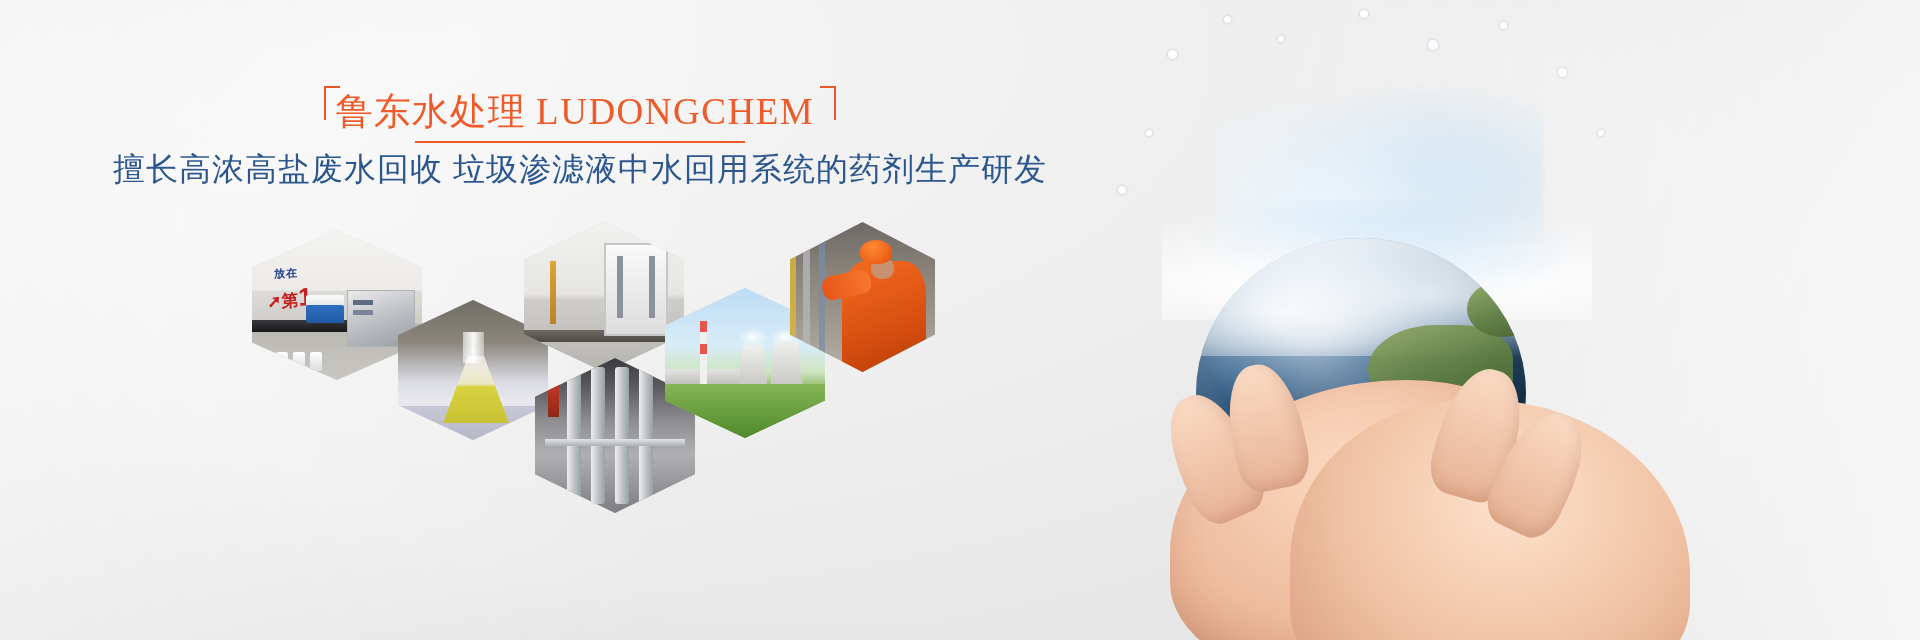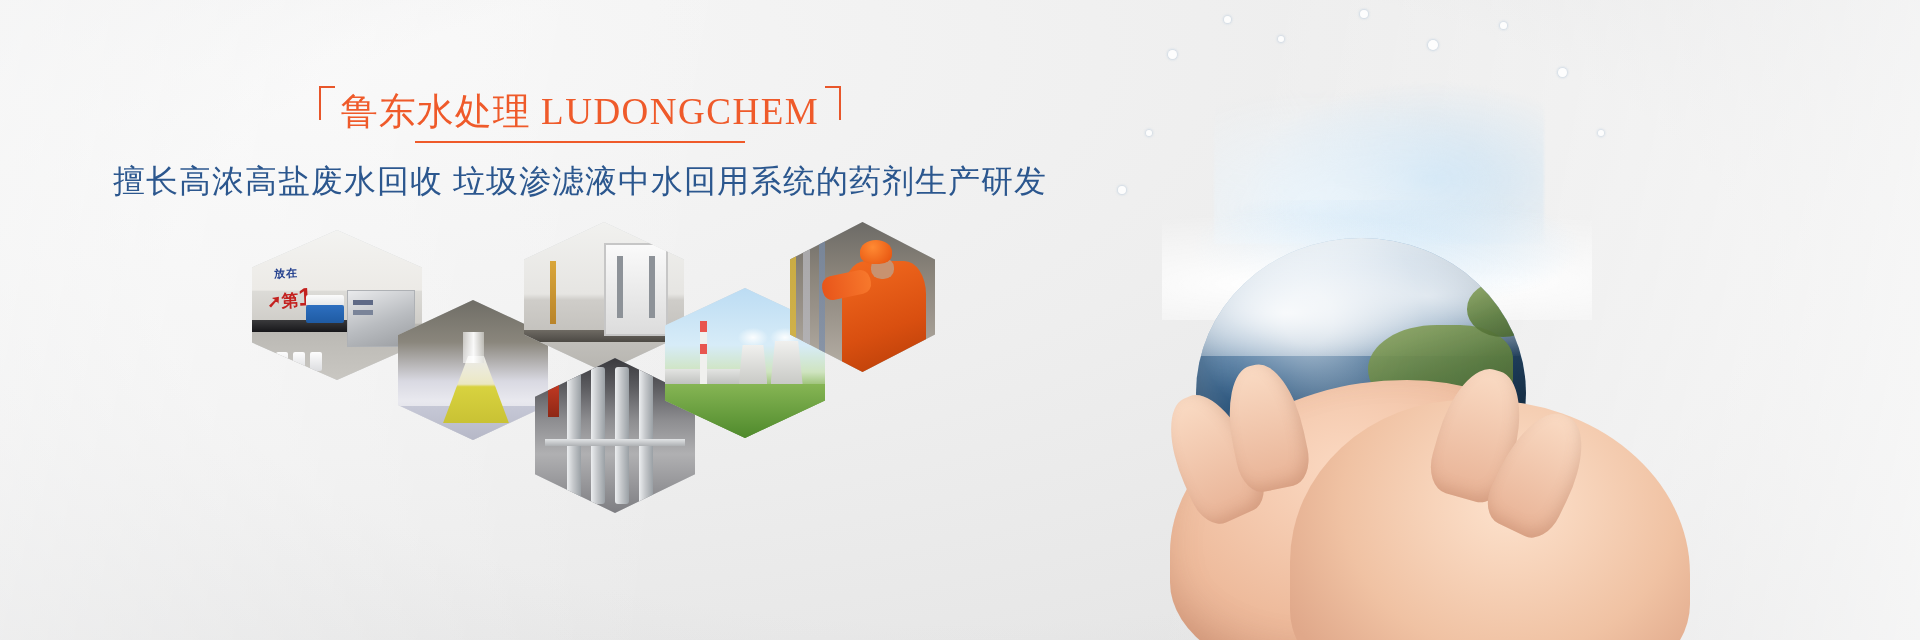--- a/index.html
+++ b/index.html
@@ -29,39 +29,39 @@
     pointer-events:none;
   }
 
   
   .headline{
     position:absolute; left:0; top:86px; width:1160px;
     text-align:center; z-index:6;
   }
   .title-wrap{
     display:inline-block; position:relative;
-    padding:6px 22px 5px 22px;
+    padding:6px 22px 5px 12px;
   }
   .title-wrap .br{
     position:absolute; width:16px; height:34px; pointer-events:none;
   }
   .title-wrap .br.tl{ left:0; top:0; border-left:2px solid #e8562a; border-top:2px solid #e8562a; }
   .title-wrap .br.tr{ right:0; top:0; border-right:2px solid #e8562a; border-top:2px solid #e8562a; }
   .title{
     font-family:"Liberation Serif","DejaVu Serif", serif;
     font-size:37px; line-height:1.06; letter-spacing:1px;
     color:#ef5a2a; white-space:nowrap; font-weight:400;
   }
   .title .en{ letter-spacing:1.5px; }
   .title-rule{
     width:330px; height:2px; background:#ef5a2a;
     margin:5px auto 0 auto;
   }
   .subtitle{
-    margin-top:17px;
+    margin-top:5px;
     font-size:32px; letter-spacing:1px; white-space:nowrap;
     color:#1b4a86; opacity:.92; font-weight:400;
   }
 
   
   .hexes{ position:absolute; left:0; top:0; width:1080px; height:640px; z-index:5; }
   .hex{
     position:absolute;
     -webkit-clip-path:polygon(50% 0%,100% 25%,100% 75%,50% 100%,0% 75%,0% 25%);
     clip-path:polygon(50% 0%,100% 25%,100% 75%,50% 100%,0% 75%,0% 25%);

